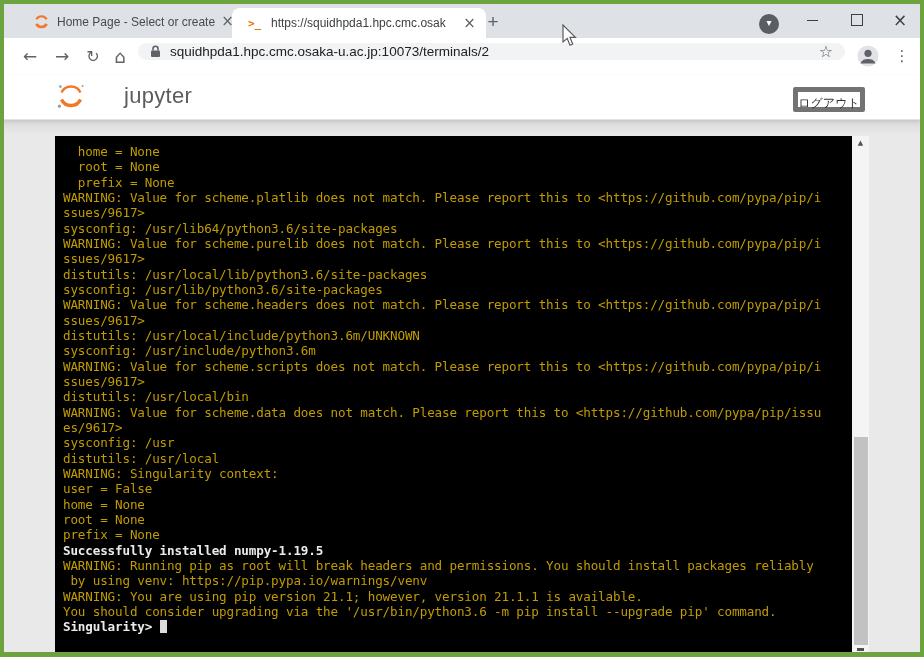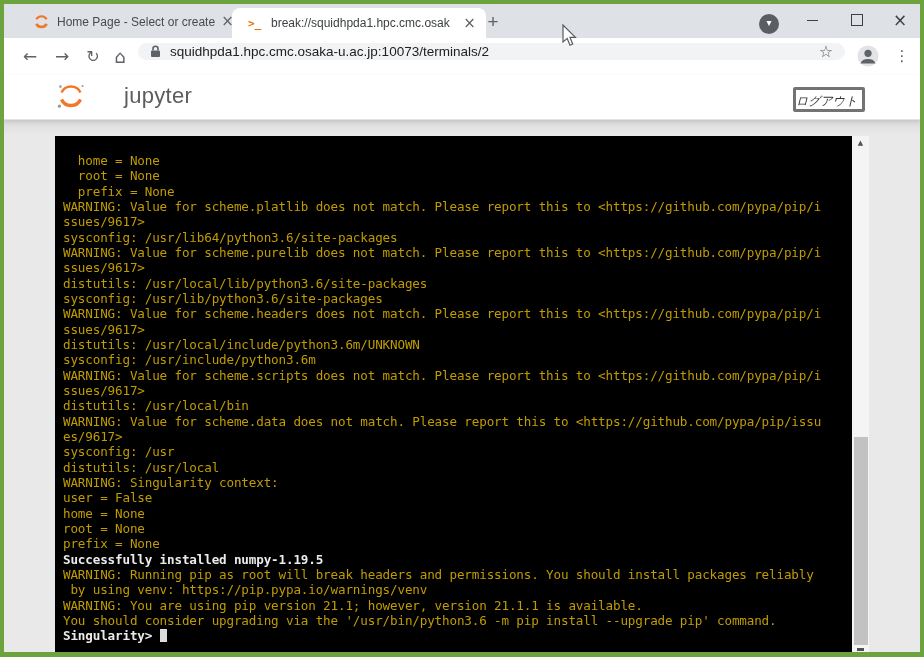--- a/index.html
+++ b/index.html
@@ -50,27 +50,27 @@
   .star { flex:none; font-size:16px; color:#5f6368; font-family:"DejaVu Sans", sans-serif; }
   .avatar { position:absolute; left:853px; top:7px; width:22px; height:22px; }
   .menu-dots { position:absolute; left:889px; top:6px; width:18px; height:26px; text-align:center;
     line-height:25px; font-size:15px; color:#5f6368; font-family:"DejaVu Sans", sans-serif; }
   
   .jp-header { position:absolute; left:4px; top:75px; right:4px; height:44px; background:#fff;
     border-bottom:1px solid #e3e3e3; box-shadow:0 2px 4px rgba(0,0,0,0.10); z-index:5; }
   .logo { position:absolute; left:52px; top:7px; display:flex; align-items:center;gap:32px; }
   .logo-text { font-size:22px; color:#5c5c5c; margin-left:6px; letter-spacing:0.3px; }
   .logout-btn { position:absolute; left:789px; top:12px; width:72px; height:25px; background:#fff;
-    border:3px solid #737373; border-radius:2px; font-size:12px; color:#333; 
-    line-height:23px; box-sizing:border-box;font-style:italic; }
+    border:5px solid #737373; border-radius:2px; font-size:12px; color:#333; text-align:center;
+    line-height:23px; box-sizing:border-box; }
   
   .page { position:absolute; left:4px; top:119px; right:4px; bottom:5px;
     background:linear-gradient(#dadada, #e9e9e9 16px, #e9e9e9); }
   .terminal { position:absolute; left:51px; top:17px; width:797px; bottom:0; background:#000;
-    padding:17px 0 0 8px; box-sizing:border-box; overflow:hidden; }
+    padding:8px 0 0 8px; box-sizing:border-box; overflow:hidden; }
   .tline { font-family:"DejaVu Sans Mono", monospace; font-size:12.6px; line-height:15.33px;
     white-space:pre; letter-spacing:-0.15px; }
   .t-y { color:#c09c00; }
   .t-w { color:#ebebeb; font-weight:bold; }
   .cursor { display:inline-block; width:7.5px; height:13px; background:#dcdcdc; vertical-align:-2px; }
   .scrollbar { position:absolute; left:848px; top:17px; width:17px; bottom:0; background:#f4f4f4; }
   .sb-up { height:15px; text-align:center; line-height:15px; font-size:7px; color:#505050;
     font-family:"DejaVu Sans", sans-serif; }
   .sb-thumb { position:absolute; left:1.5px; right:1.5px; top:301px; height:208px; background:#c2c2c2; }
   .sb-down { position:absolute; left:5px; right:5px; bottom:1px; height:3px; background:#505050; }
@@ -88,21 +88,21 @@
           <path d="M2.2 5 A5.4 5.4 0 0 1 11.8 5" stroke="#f37726" stroke-width="2" fill="none"></path>
           <path d="M11.8 9.2 A5.4 5.4 0 0 1 2.2 9.2" stroke="#f37726" stroke-width="2.5" fill="none"></path>
         </svg>
       </span>
       <span class="tab-title">Home Page - Select or create a n</span>
       <span class="tab-close">×</span>
     </div>
 
     <div class="tab tab-active">
       <span class="favicon term-fav">&gt;_</span>
-      <span class="tab-title">break://squidhpda1.hpc.cmc.osak</span>
+      <span class="tab-title">https://squidhpda1.hpc.cmc.osak</span>
       <span class="tab-close">×</span>
     </div>
 
     <div class="newtab">+</div>
     <div class="tabsearch">▾</div>
 
     <div class="win-btn btn-min">
         <span class="glyph-min"></span>
       </div>
     <div class="win-btn btn-max">

